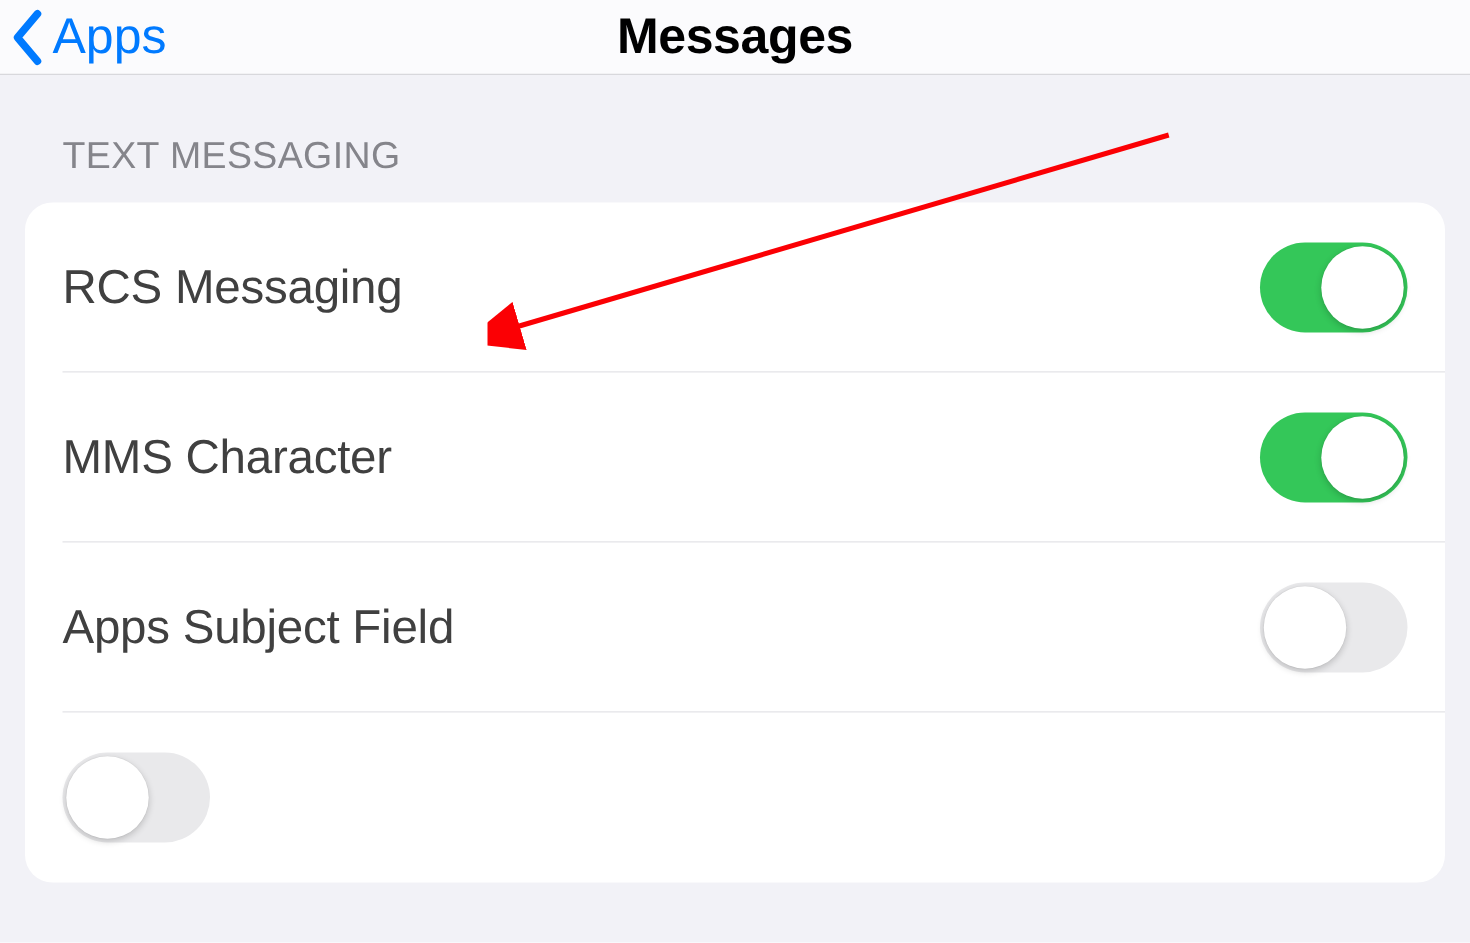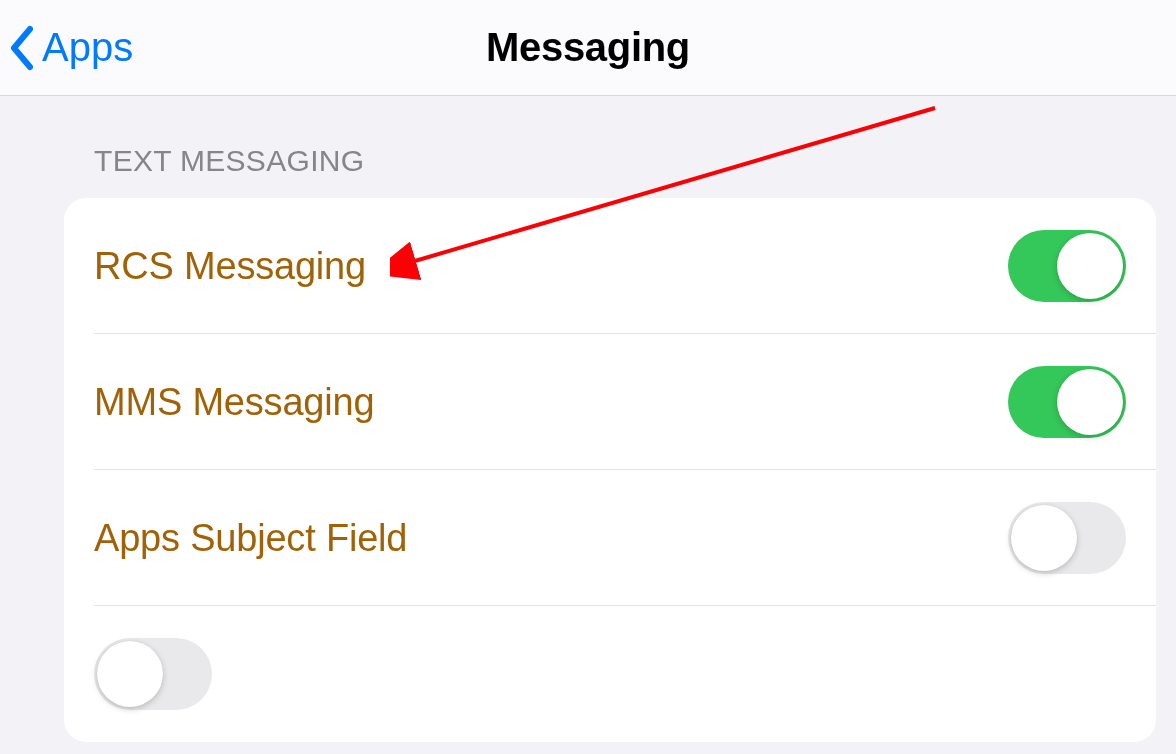--- a/index.html
+++ b/index.html
@@ -10,21 +10,21 @@
     body {
       font-family: -apple-system, BlinkMacSystemFont, "SF Pro Text", "Helvetica Neue", Arial, sans-serif;
       background: #f2f2f7;
       width: 1176px;
       height: 754px;
       overflow: hidden;
       position: relative;
     }
     .header {
       background: #fbfbfd;
-      height: 96px;
+      height: 60px;
       display: flex;
       align-items: center;
       position: relative;
       border-bottom: 1px solid #d8d8dc;
     }
     .back-button {
       display: flex;
       align-items: center;
       position: absolute;
       left: 8px;
@@ -46,21 +46,20 @@
       position: absolute;
       left: 50%;
       transform: translateX(-50%);
       font-size: 40px;
       font-weight: 600;
       color: #000;
       letter-spacing: -0.3px;
     }
     .content {
       padding: 0 20px;
-      margin-left: 44px;
     }
     .section-header {
       color: #85858b;
       font-size: 30px;
       font-weight: 400;
       letter-spacing: 0.3px;
       padding: 48px 30px 20px 30px;
     }
     .settings-group {
       background: #ffffff;
@@ -79,21 +78,21 @@
       position: absolute;
       left: 30px;
       right: 0;
       bottom: 0;
       height: 1px;
       background: #e3e3e7;
     }
     .row-label {
       font-size: 38px;
       font-weight: 400;
-      color: #a16207;
+      color: #404040;
       letter-spacing: -0.2px;
     }
     .toggle {
       width: 118px;
       height: 72px;
       border-radius: 36px;
       position: relative;
       cursor: pointer;
       transition: background 0.2s;
     }
@@ -130,36 +129,36 @@
 
 <div class="header">
   <div class="back-button">
     <span class="chevron-left">
       <svg width="28" height="46" viewBox="0 0 28 46">
         <polyline points="22,4 6,23 22,42" fill="none" stroke="#007aff" stroke-width="6" stroke-linecap="round" stroke-linejoin="round"></polyline>
       </svg>
     </span>
     <span>Apps</span>
   </div>
-  <div class="header-title">Messaging</div>
+  <div class="header-title">Messages</div>
 </div>
 
 <div class="content">
   <div class="section-header">TEXT MESSAGING</div>
   <div class="settings-group">
 
     <div class="settings-row">
       <div class="row-label">RCS Messaging</div>
       <div class="toggle on">
         <div class="toggle-knob"></div>
       </div>
     </div>
 
     <div class="settings-row">
-      <div class="row-label">MMS Messaging</div>
+      <div class="row-label">MMS Character</div>
       <div class="toggle on">
         <div class="toggle-knob"></div>
       </div>
     </div>
 
     <div class="settings-row">
       <div class="row-label">Apps Subject Field</div>
       <div class="toggle off">
         <div class="toggle-knob"></div>
       </div>

